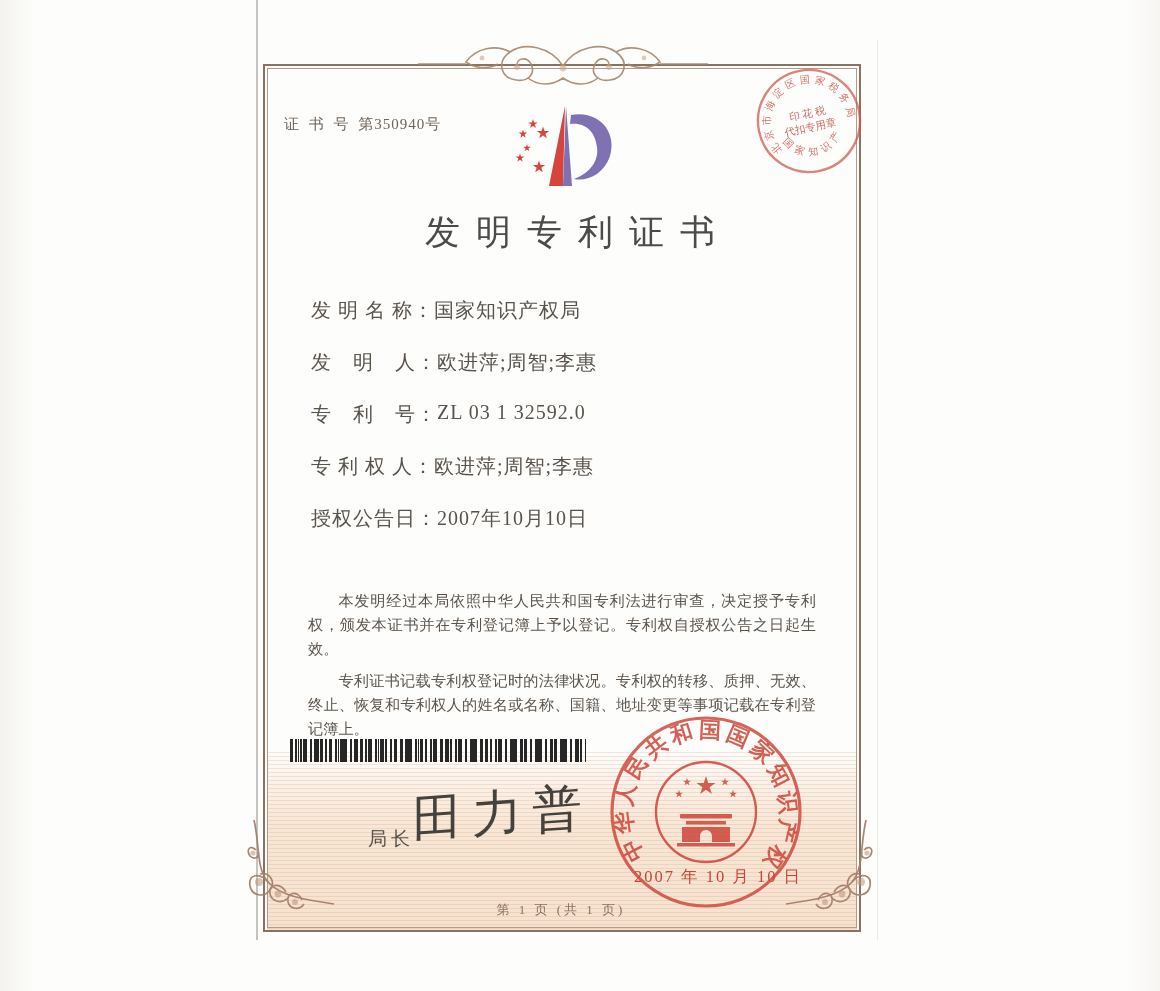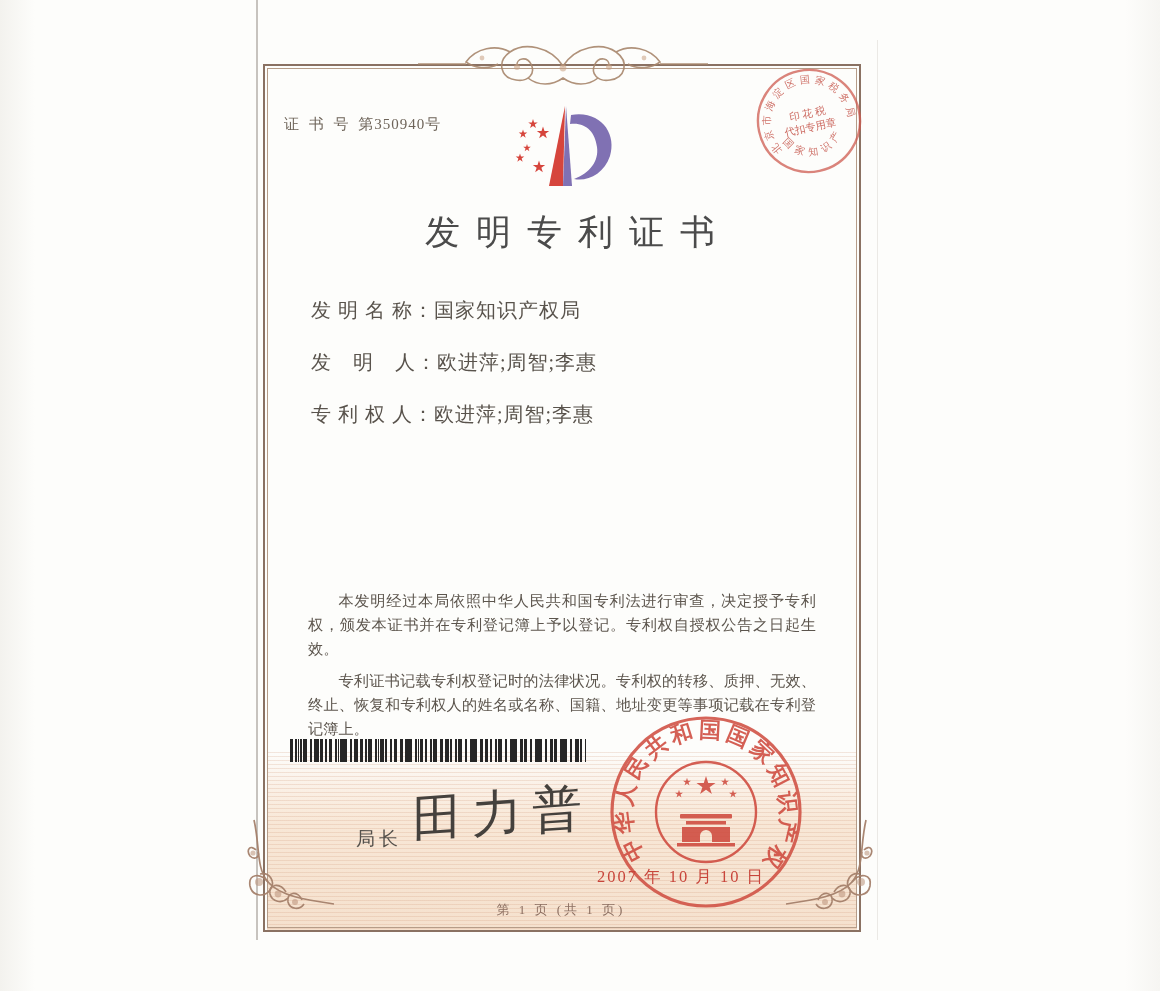--- a/index.html
+++ b/index.html
@@ -40,27 +40,27 @@
   .paras{position:absolute;left:300px;top:581px;width:524px;z-index:5;
          font-size:15.2px;line-height:24px;color:#5c554d;text-align:justify;}
   .paras p{margin:8px;text-indent:2em;}
 
   .barcode{position:absolute;left:290px;top:739px;width:296px;height:23px;z-index:5;
     background-image:
       repeating-linear-gradient(90deg,#262626 0 2px,transparent 2px 5px),
       repeating-linear-gradient(90deg,#262626 0 1px,transparent 1px 8px),
       repeating-linear-gradient(90deg,#262626 0 3px,transparent 3px 13px);}
 
-  .director{position:absolute;left:356px;top:826px;z-index:6;font-size:19px;
+  .director{position:absolute;left:368px;top:826px;z-index:6;font-size:19px;
             letter-spacing:4px;color:#54504b;}
   .signature{position:absolute;left:412px;top:780px;z-index:6;font-size:50px;
              color:#45413d;letter-spacing:10px;transform:rotate(-4deg) skewX(-4deg);}
 
   .seal{position:absolute;left:606px;top:712px;z-index:6;}
-  .seal-date{position:absolute;left:581px;top:866px;width:200px;z-index:7;
+  .seal-date{position:absolute;left:618px;top:866px;width:200px;z-index:7;
              font-size:16.5px;letter-spacing:2px;color:#c8453b;text-align:center;}
 
   .footer{position:absolute;left:263px;top:901px;width:596px;z-index:6;
           text-align:center;font-size:13px;letter-spacing:3px;color:#8c6f61;}
 
   .tax-stamp{position:absolute;left:750px;top:62px;z-index:5;transform:rotate(-12deg);}
   .logo{position:absolute;left:497px;top:100px;z-index:5;}
   .ornament-top{position:absolute;left:418px;top:28px;z-index:4;}
   .corner-bl{position:absolute;left:246px;top:816px;z-index:4;}
   .corner-br{position:absolute;left:778px;top:816px;z-index:4;transform:scaleX(-1);}
@@ -175,22 +175,30 @@
   <div class="fields">
     <div class="field-row">
       <span class="field-label">发 明 名 称：</span>
       <span class="field-value">国家知识产权局</span>
     </div>
     <div class="field-row">
       <span class="field-label">发　明　人：</span>
       <span class="field-value">欧进萍;周智;李惠</span>
     </div>
     <div class="field-row">
+      <span class="field-label">专　利　号：</span>
+      <span class="field-value">ZL 03 1 32592.0</span>
+    </div>
+    <div class="field-row">
       <span class="field-label">专 利 权 人：</span>
       <span class="field-value">欧进萍;周智;李惠</span>
+    </div>
+    <div class="field-row">
+      <span class="field-label">授权公告日：</span>
+      <span class="field-value">2007年10月10日</span>
     </div>
   </div>
 
   <div class="paras">
     <p>本发明经过本局依照中华人民共和国专利法进行审查，决定授予专利权，颁发本证书并在专利登记簿上予以登记。专利权自授权公告之日起生效。</p>
     <p>专利证书记载专利权登记时的法律状况。专利权的转移、质押、无效、终止、恢复和专利权人的姓名或名称、国籍、地址变更等事项记载在专利登记簿上。</p>
   </div>
 
   <div class="barcode"></div>
 

